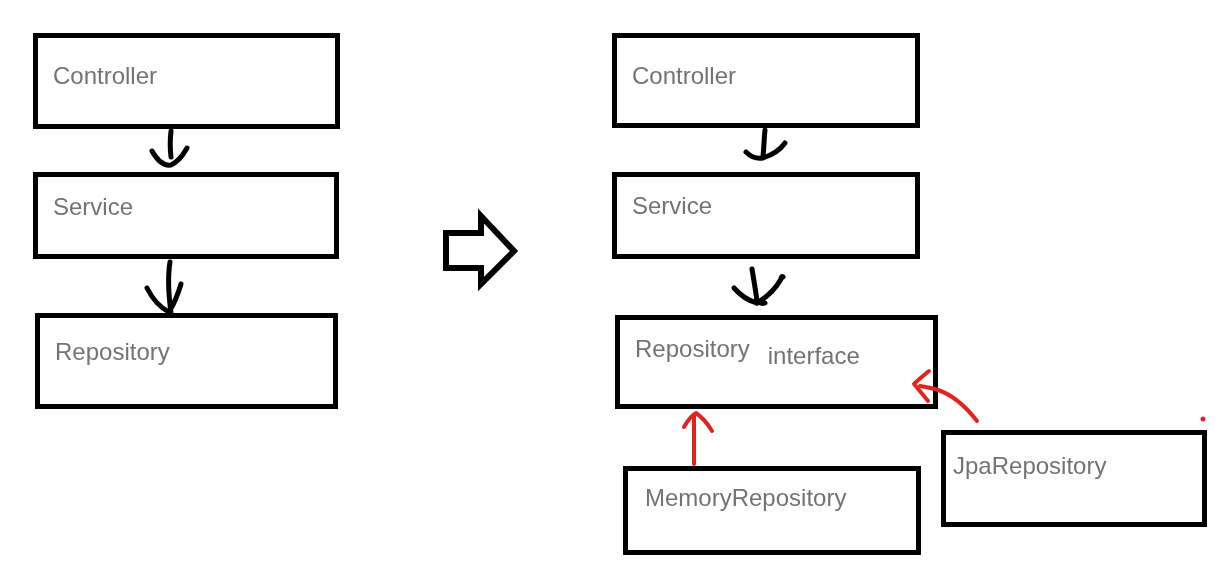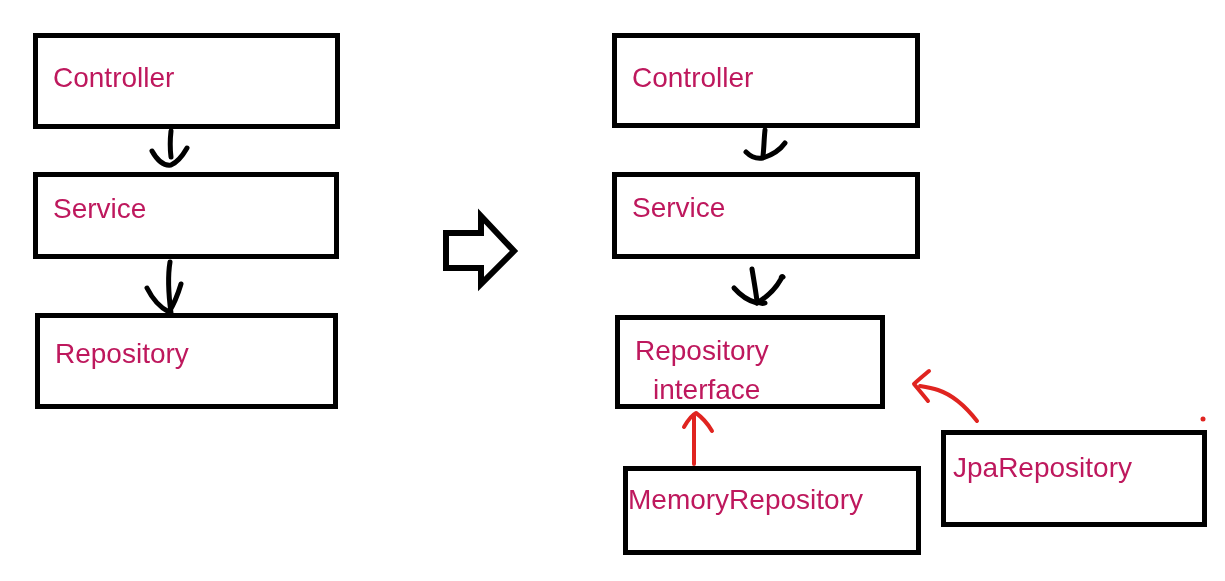--- a/index.html
+++ b/index.html
@@ -16,33 +16,33 @@
     overflow: hidden;
   }
   .box {
     position: absolute;
     box-sizing: border-box;
     border: 5px solid #000000;
     background: #ffffff;
   }
   .box .label {
     display: inline-block;
-    font-size: 28px;
-    color: #be185d;
+    font-size: 24px;
+    color: #737373;
     white-space: nowrap;
   }
   
   .box-left-controller { left: 33px;  top: 33px;  width: 307px; height: 96px; padding: 24px 0 0 15px; }
   .box-left-service    { left: 33px;  top: 172px; width: 306px; height: 87px; padding: 16px 0 0 15px; }
   .box-left-repository { left: 35px;  top: 313px; width: 303px; height: 96px; padding: 20px 0 0 15px; }
   
   .box-right-controller { left: 612px; top: 33px;  width: 308px; height: 95px; padding: 24px 0 0 15px; }
   .box-right-service    { left: 612px; top: 172px; width: 308px; height: 87px; padding: 15px 0 0 15px; }
-  .box-right-repository { left: 615px; top: 315px; width: 270px; height: 94px; padding: 15px 0 0 15px; }
-  .box-memory-repository{ left: 623px; top: 466px; width: 298px; height: 89px; padding: 13px 0 0 0; }
+  .box-right-repository { left: 615px; top: 315px; width: 323px; height: 94px; padding: 15px 0 0 15px; }
+  .box-memory-repository{ left: 623px; top: 466px; width: 298px; height: 89px; padding: 13px 0 0 17px; }
   .box-jpa-repository   { left: 941px; top: 430px; width: 266px; height: 97px; padding: 17px 0 9px 7px; }
 
   .interface-label {
     margin-left: 18px;
     position: relative;
     top: 7px;
   }
   .overlay {
     position: absolute;
     left: 0;

